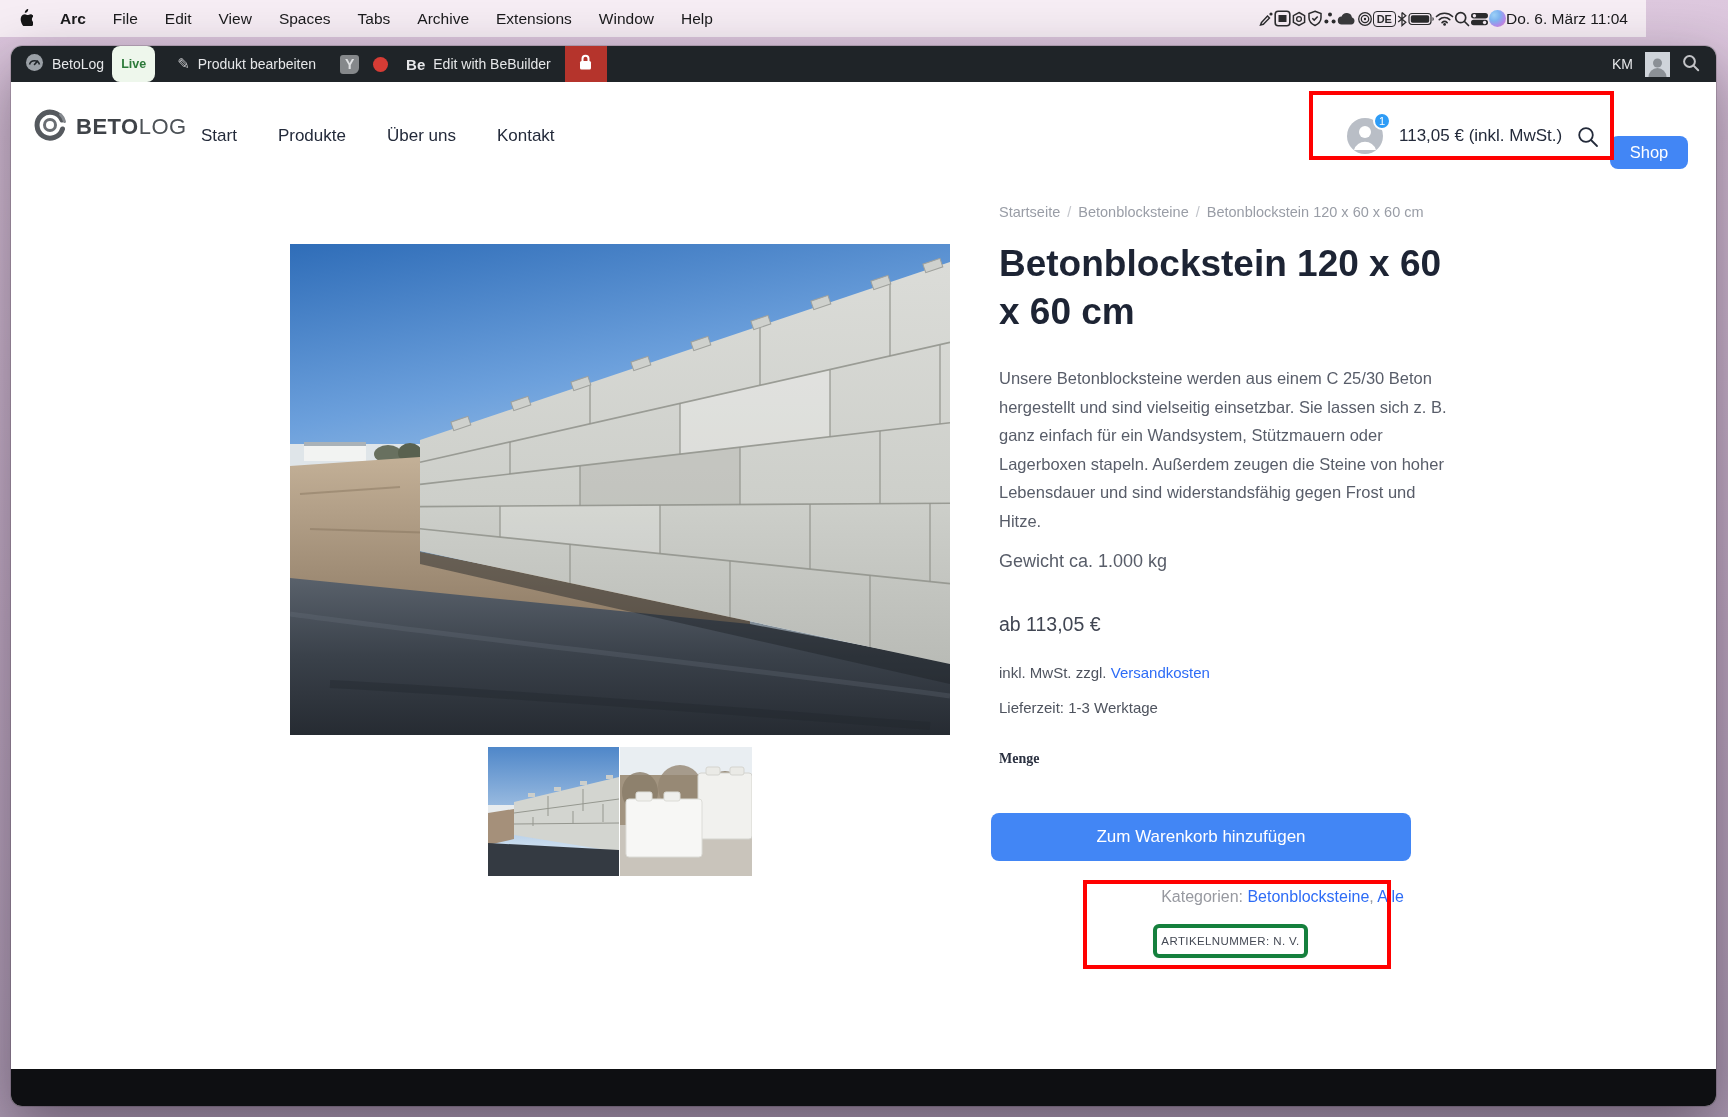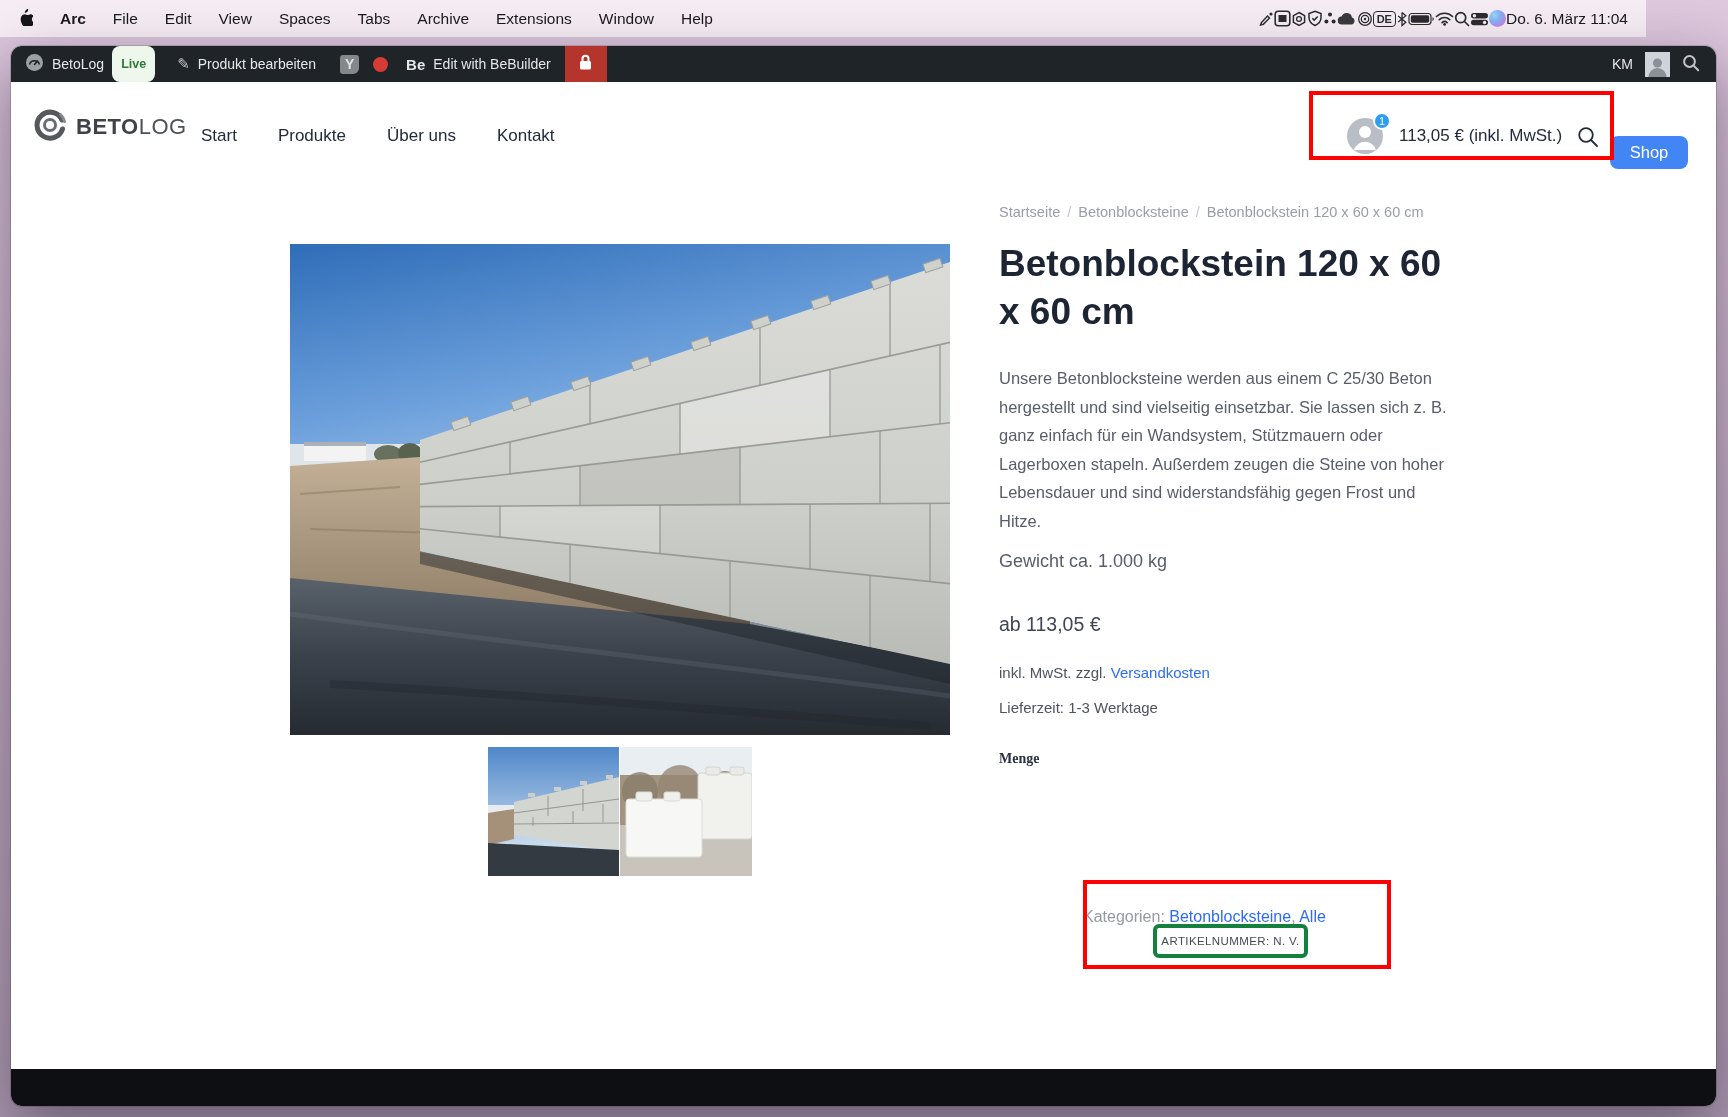--- a/index.html
+++ b/index.html
@@ -100,21 +100,21 @@
   .qty-select {
     position:absolute; left:1066px; top:697px; width:216px; height:44px;
     border:1px solid #e2e2e2; background:#fdfdfd; border-radius:2px; cursor:pointer;
     display:flex; align-items:center; padding:0 14px 0 16px;
   }
   .qty-select .ph { font-size:16px; color:#b8bdc6; flex:1; }
   .add-btn {
     position:absolute; left:980px; top:767px; width:420px; height:48px;
     background:#4286f5; color:#fff; font-size:17px; border:none; border-radius:8px; cursor:pointer;
   }
-  .cats { position:absolute; left:1072px; top:842px; width:321px; text-align:left; font-size:16px; color:#9799a0;margin-top:20px; }
+  .cats { position:absolute; left:1072px; top:842px; width:321px; text-align:right; font-size:16px; color:#9799a0; }
   .cats a { color:#2d6cf6; text-decoration:none; cursor:pointer; }
   .sku-box {
     position:absolute; left:1142px; top:878px; width:155px; height:34px;
     border:4px solid #15803d; border-radius:6px; background:#fff;
     display:flex; align-items:center; justify-content:center;
     font-size:11.5px; letter-spacing:.4px; color:#454a55; box-shadow:0 1px 2px rgba(0,0,0,.03);
   }
   
   .main-image { position:absolute; left:279px; top:198px; width:660px; height:491px; cursor:pointer; }
   .thumb { position:absolute; top:701px; width:131px; height:129px; cursor:pointer; overflow:hidden; }
@@ -312,20 +312,21 @@
 
   <h1 class="p-title">Betonblockstein 120 x 60 x 60 cm</h1>
   <p class="p-desc">Unsere Betonblocksteine werden aus einem C 25/30 Beton hergestellt und sind vielseitig einsetzbar. Sie lassen sich z. B. ganz einfach für ein Wandsystem, Stützmauern oder Lagerboxen stapeln. Außerdem zeugen die Steine von hoher Lebensdauer und sind widerstandsfähig gegen Frost und Hitze.</p>
   <p class="p-weight">Gewicht ca. 1.000 kg</p>
   <p class="p-price">ab 113,05 €</p>
   <p class="p-tax"><span>inkl. MwSt. zzgl.</span> <a>Versandkosten</a></p>
   <p class="p-delivery">Lieferzeit: 1-3 Werktage</p>
 
   <span class="qty-label">Menge</span>
 
+  <button class="add-btn">Zum Warenkorb hinzufügen</button>
 
   <div class="cats">
     <span>Kategorien:</span>
     <a>Betonblocksteine</a><span>, </span><a>Alle</a>
   </div>
   <div class="sku-box">ARTIKELNUMMER: N. V.</div>
 
   <div class="main-image">
     <svg width="660" height="491" viewBox="0 0 660 491">
       <defs>

